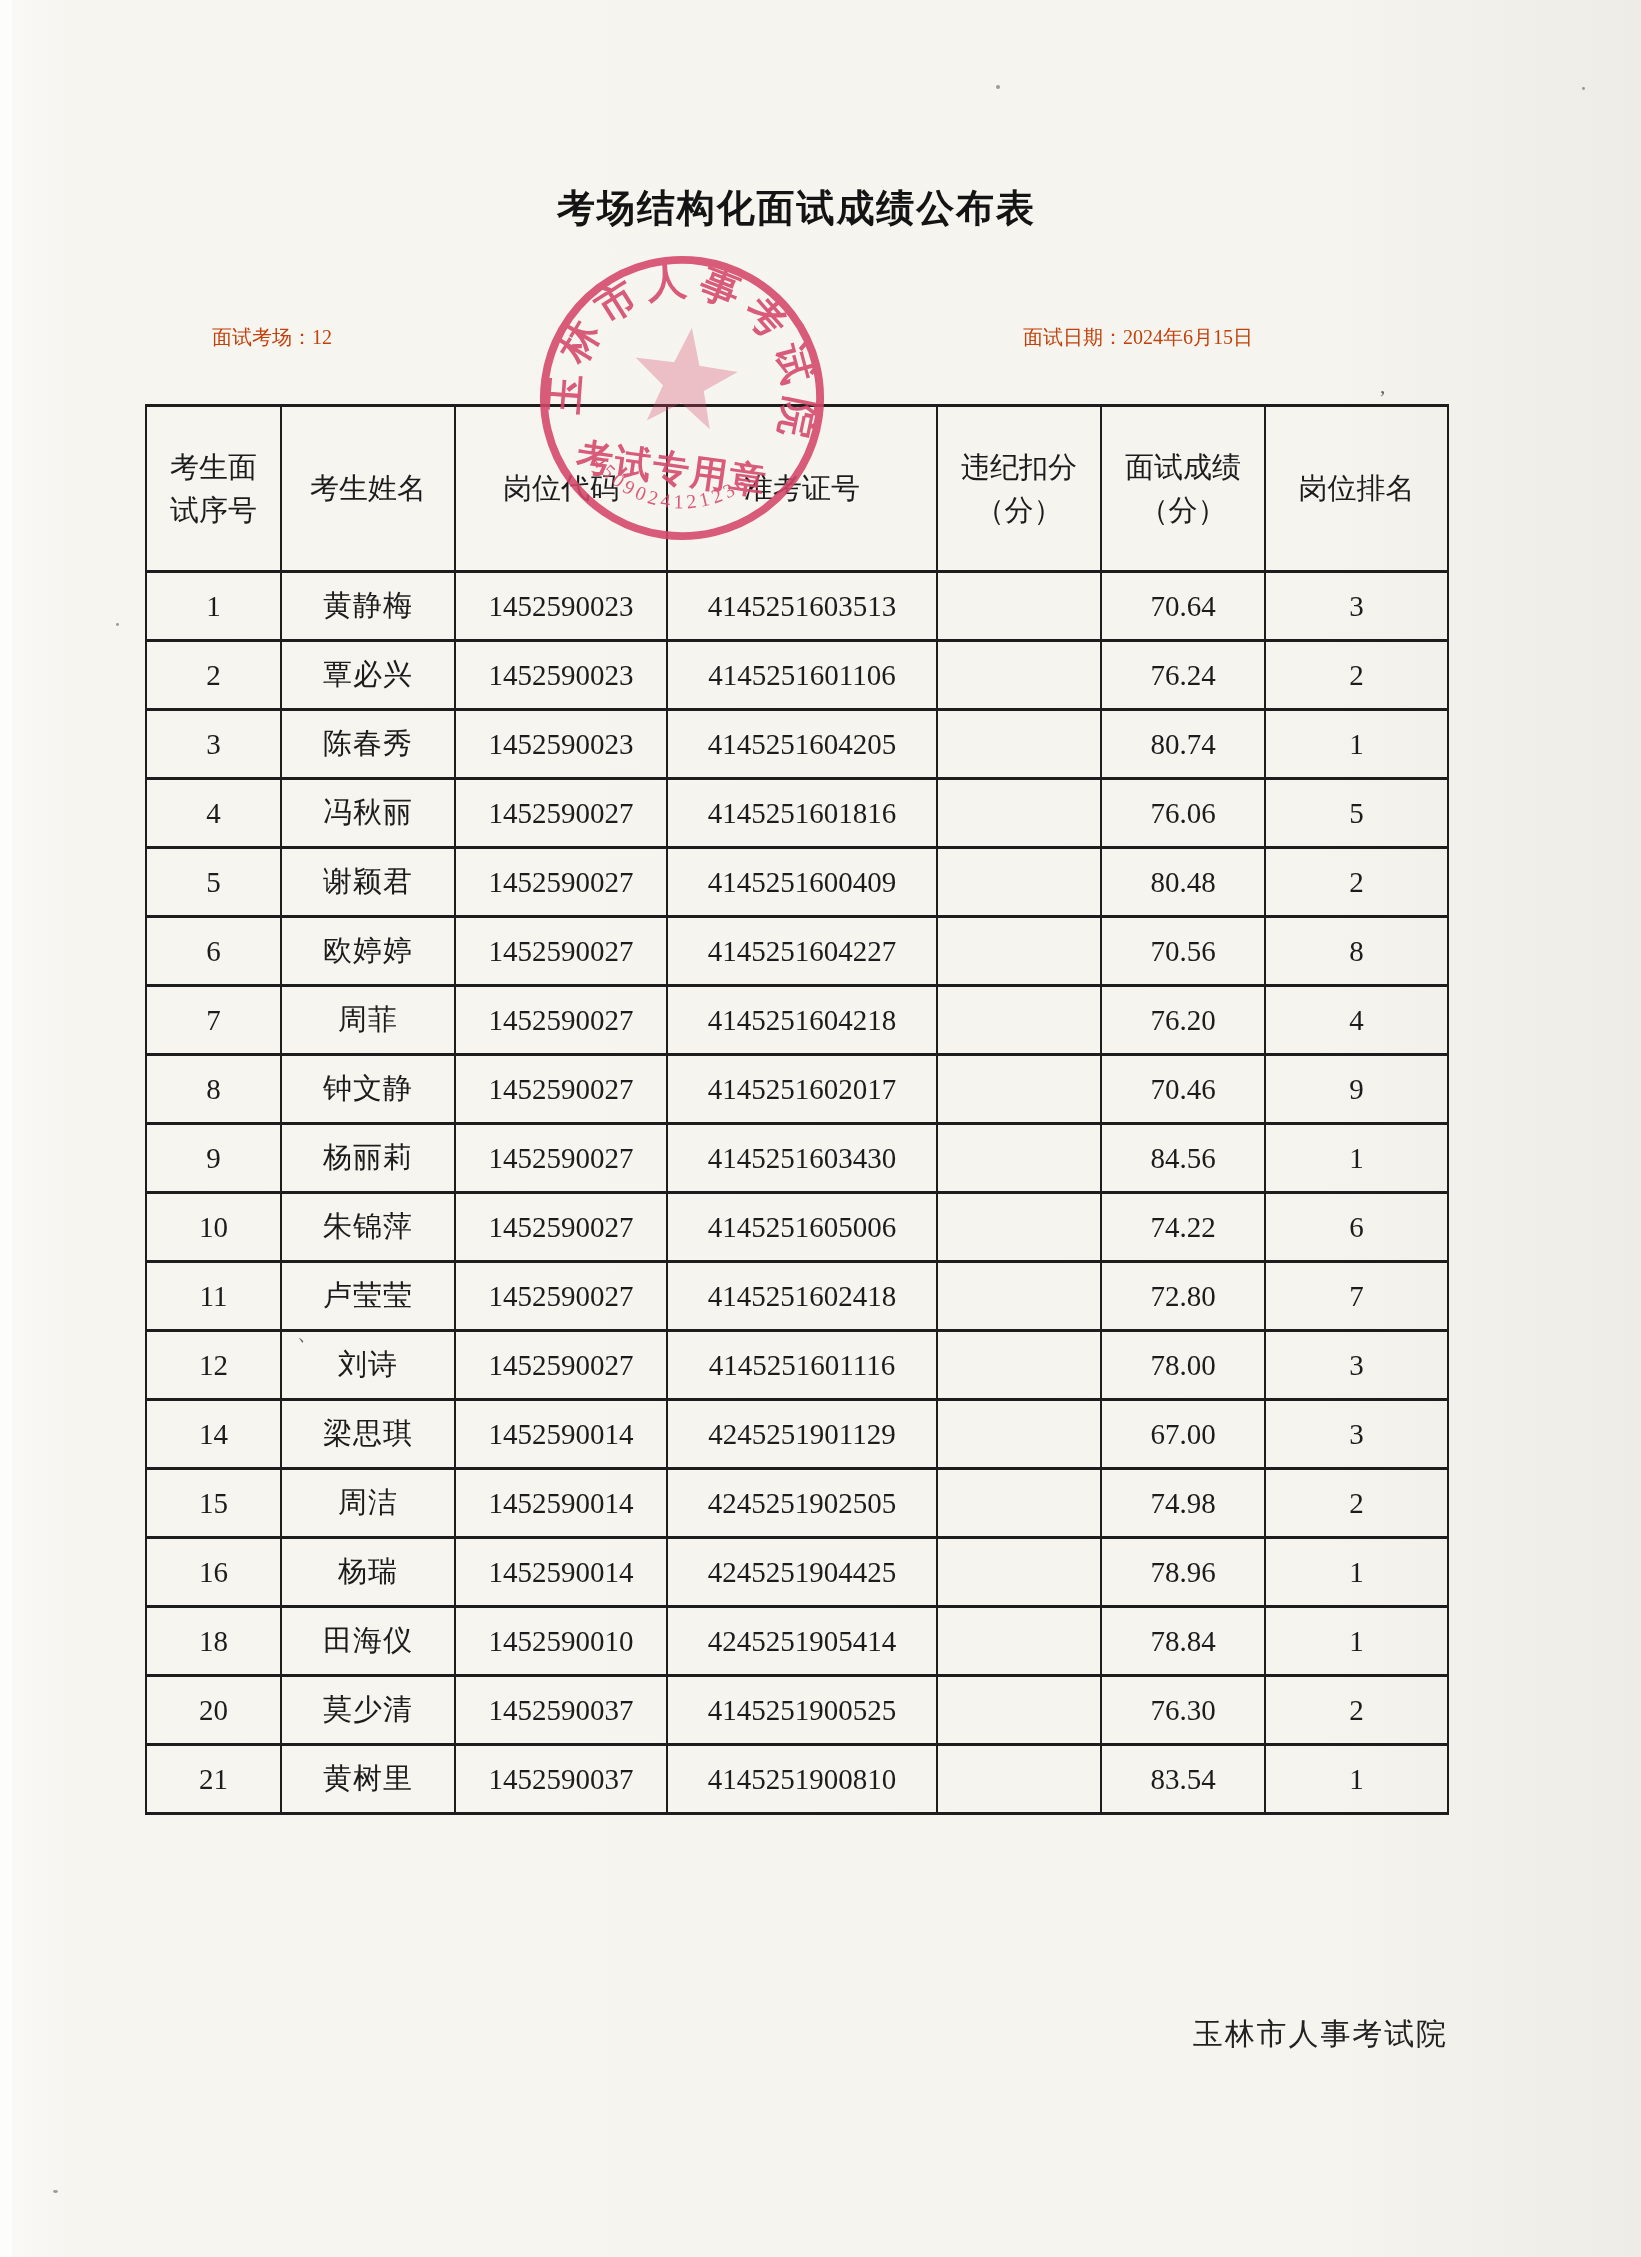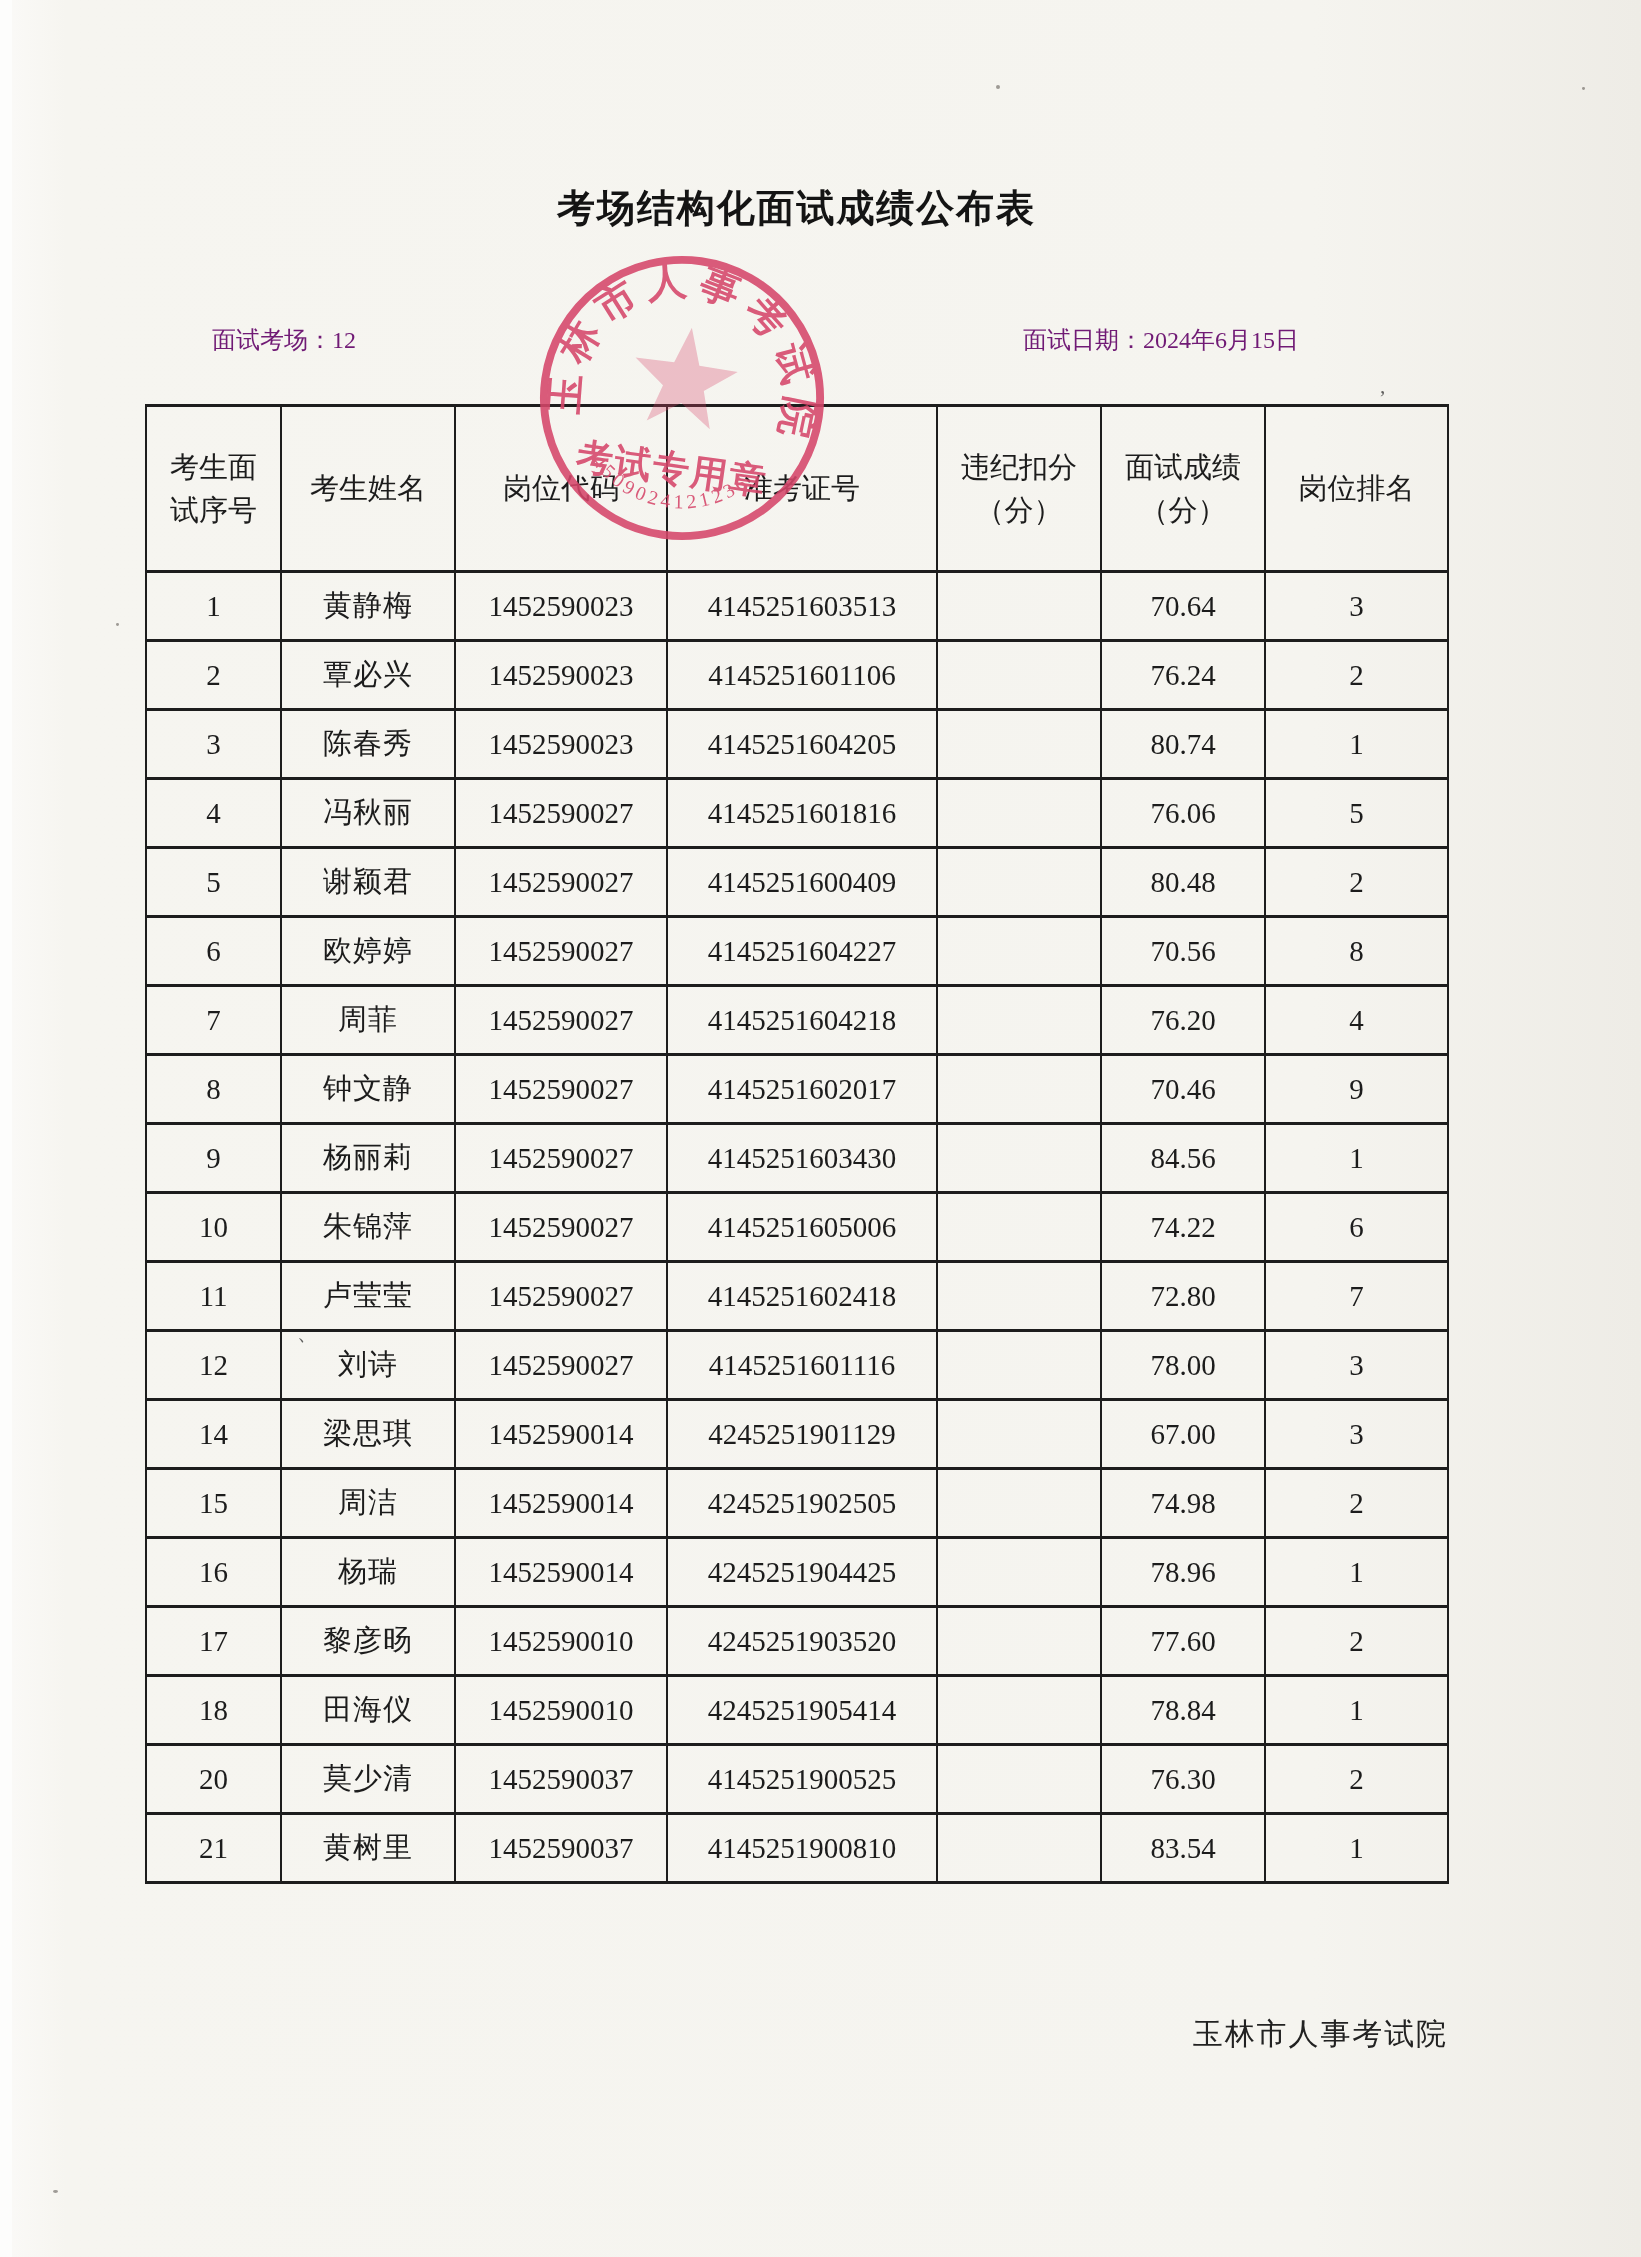--- a/index.html
+++ b/index.html
@@ -8,21 +8,21 @@
     background:linear-gradient(90deg,#fbfaf8 0%,#f6f5f0 4%,#f5f4ef 80%,#eeece6 100%);
     font-family:"Liberation Serif","DejaVu Serif",serif;
     color:#1d1d1d;
   }
   .edge-strip{position:absolute;left:0;top:0;width:11.6px;height:100%;background:#fdfdfc;}
   .page-title{
     position:absolute;left:145px;top:183px;width:1303px;
     text-align:center;font-size:38px;font-weight:700;letter-spacing:1.9px;
     font-family:Liberation Mono, monospace;color:#141414;
   }
-  .meta{position:absolute;top:324px;font-size:24px;color:#701a75;}
+  .meta{position:absolute;top:324px;font-size:20px;color:#c2410c;}
   .meta.room{left:212px;}
   .meta.date{left:1023px;}
   table.score{
     position:absolute;left:145px;top:404px;width:1303px;
     border-collapse:collapse;table-layout:fixed;
   }
   table.score th,table.score td{
     border:2.9px solid #1d1d1d;border-top-width:3.9px;border-bottom-width:3.9px;
     text-align:center;vertical-align:middle;
     font-size:29px;color:#1c1c1c;padding:0;
@@ -210,29 +210,20 @@
       <tr>
         <td class="c-seq">16</td>
         <td class="c-name">杨瑞</td>
         <td class="c-code">1452590014</td>
         <td class="c-ticket">4245251904425</td>
         <td class="c-deduction"></td>
         <td class="c-score">78.96</td>
         <td class="c-rank">1</td>
       </tr>
       <tr>
-        <td class="c-seq">17</td>
-        <td class="c-name">黎彦旸</td>
-        <td class="c-code">1452590010</td>
-        <td class="c-ticket">4245251903520</td>
-        <td class="c-deduction"></td>
-        <td class="c-score">77.60</td>
-        <td class="c-rank">2</td>
-      </tr>
-      <tr>
         <td class="c-seq">18</td>
         <td class="c-name">田海仪</td>
         <td class="c-code">1452590010</td>
         <td class="c-ticket">4245251905414</td>
         <td class="c-deduction"></td>
         <td class="c-score">78.84</td>
         <td class="c-rank">1</td>
       </tr>
       <tr>
         <td class="c-seq">20</td>

